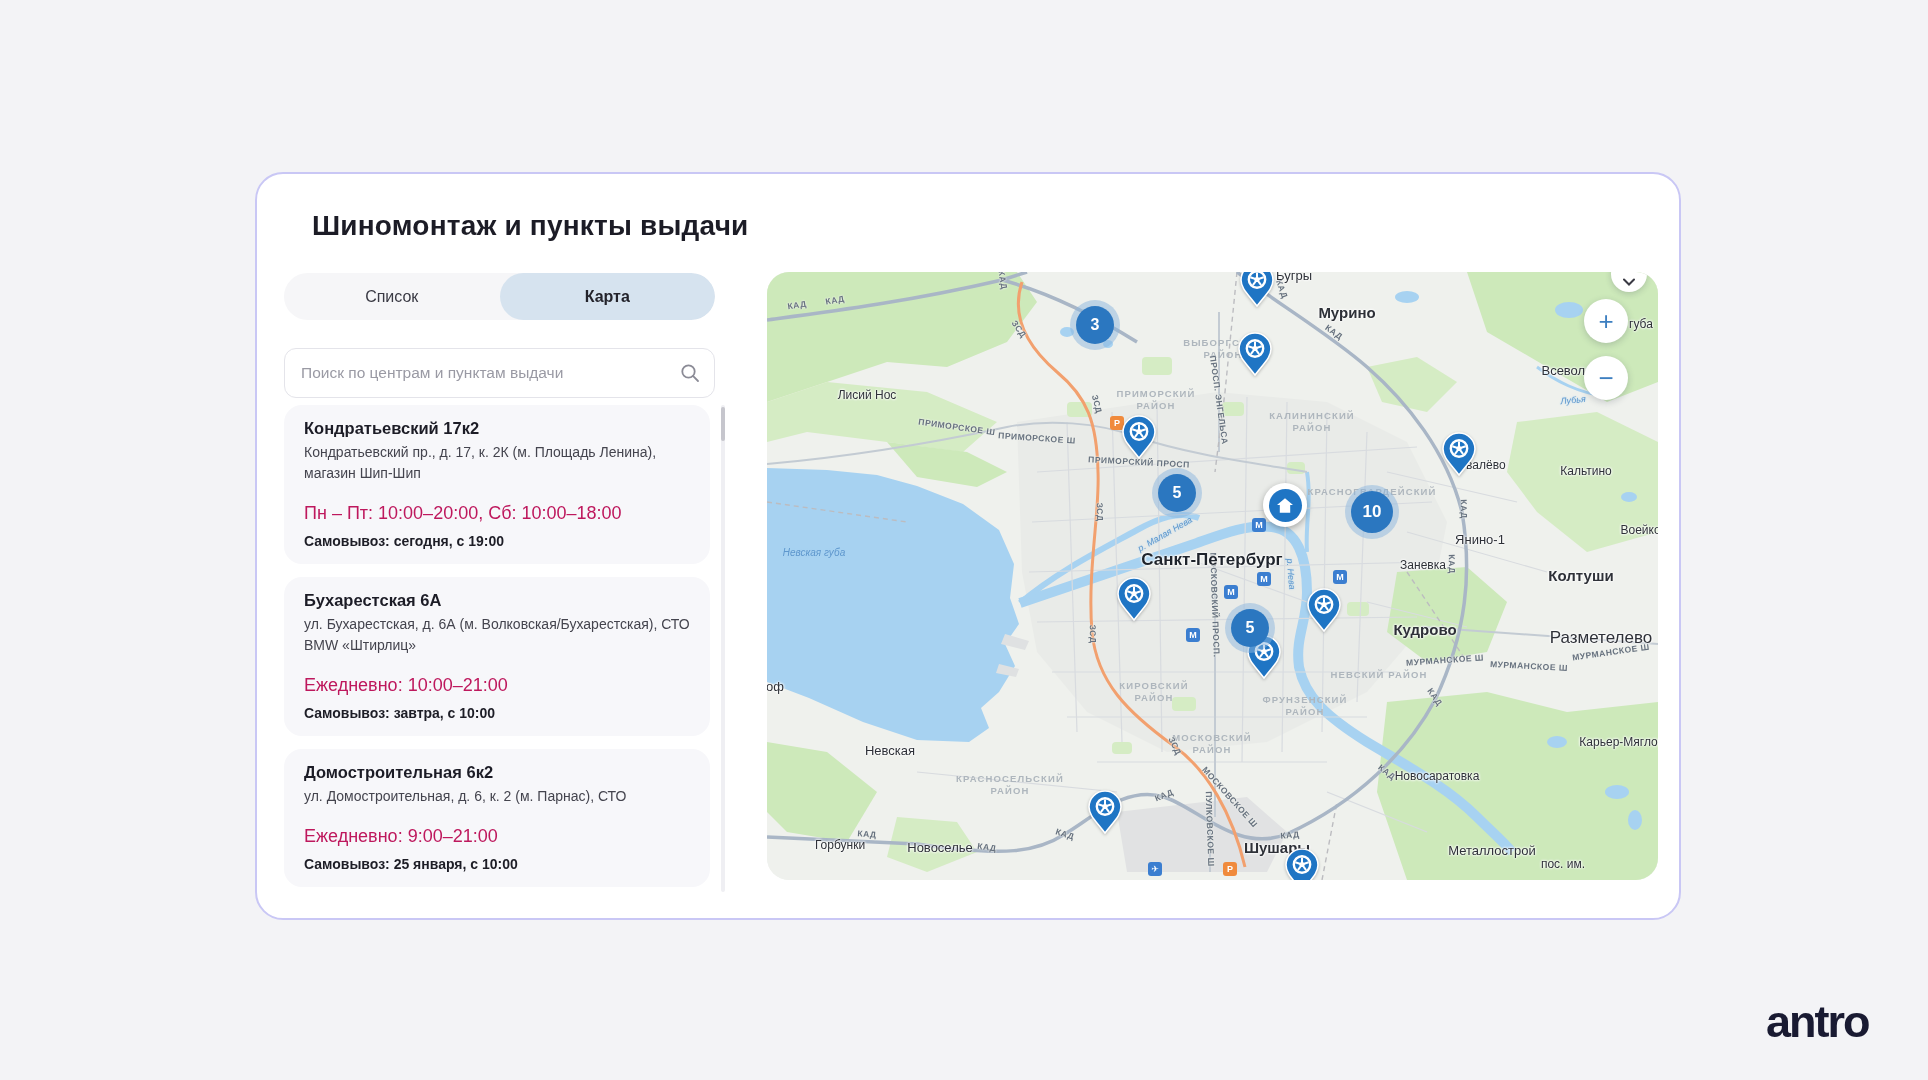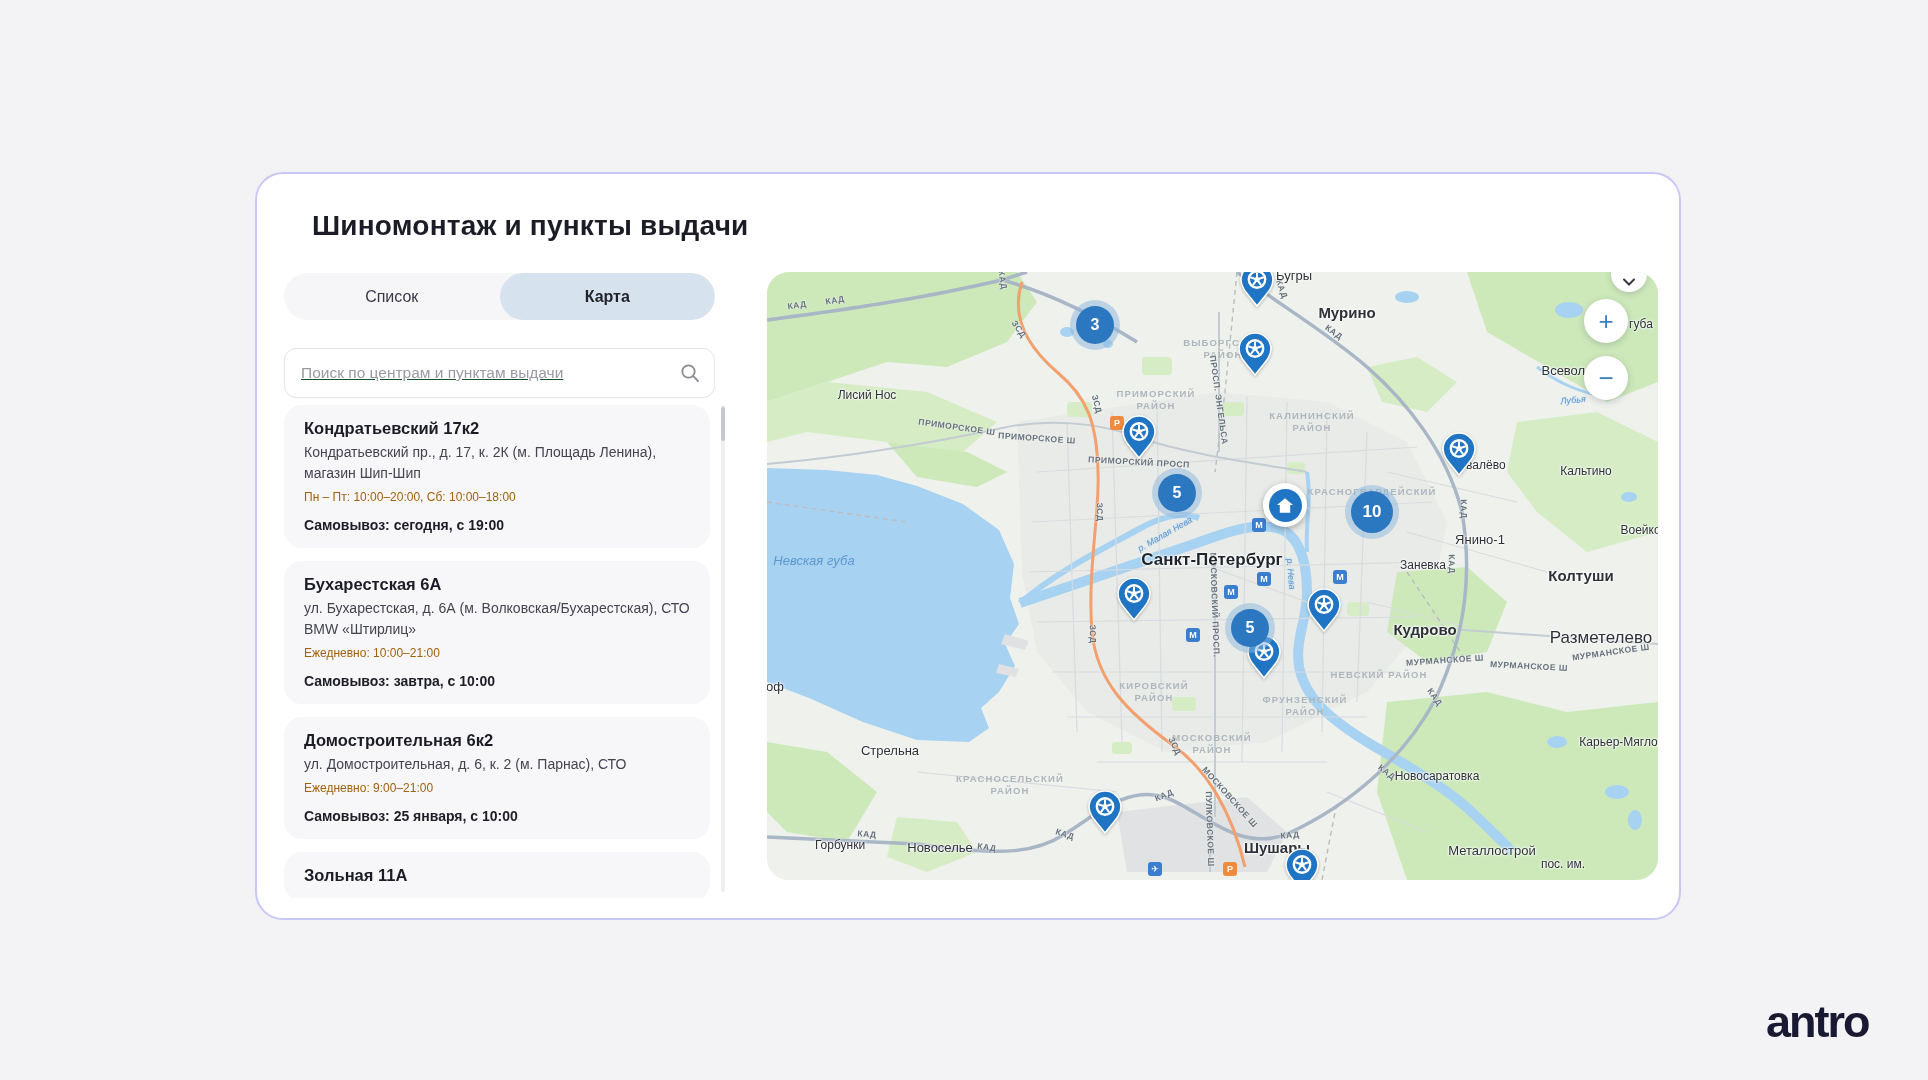--- a/index.html
+++ b/index.html
@@ -31,35 +31,34 @@
   
   .search{
     position:absolute;left:27px;top:174px;width:431px;height:50px;
     background:#fff;border:1px solid #e4e4ea;border-radius:12px;
     box-sizing:border-box;display:flex;align-items:center;
   }
   .search input{
     flex:1;border:none;outline:none;background:transparent;
     font-size:15.5px;color:#14532d;padding:0 8px 0 16px;
     font-family:inherit;
-    text-decoration:underline;
   }
   .search input::placeholder{color:#9a9aa4;}
   .search .mag{margin-right:14px;flex:0 0 auto;display:flex;}
   
   .list{
     position:absolute;left:27px;top:231px;width:426px;height:493px;
     overflow:hidden;display:flex;flex-direction:column;gap:13px;
   }
   .center-card{
     background:#f7f7fa;border-radius:18px;padding:11px 20px 12px;cursor:pointer;flex:0 0 auto;
   }
   .center-name{font-size:16.5px;line-height:24px;font-weight:700;color:#1c1c26;margin-bottom:2px;}
   .center-addr{font-size:14px;line-height:21px;color:#44444e;}
-  .center-hours{font-size:12px;line-height:21px;color:#a16207;margin-top:3px;}
+  .center-hours{font-size:18px;line-height:21px;color:#be185d;margin-top:19px;}
   .center-pickup{font-size:14px;line-height:21px;color:#1d1d26;font-weight:700;margin-top:7px;}
   
   .scrollbar-track{
     position:absolute;left:464px;top:231px;width:4px;height:487px;
     background:#efeff3;border-radius:2px;
   }
   .scrollbar-thumb{
     position:absolute;left:0;top:2px;width:4px;height:34px;
     background:#c6c6cd;border-radius:2px;cursor:grab;
   }
@@ -286,40 +285,40 @@
         <div class="road-label" style="left: 190px; top: 155px; transform: translate(-50%, -50%) rotate(8deg);">ПРИМОРСКОЕ Ш</div>
         <div class="road-label" style="left: 270px; top: 166px; transform: translate(-50%, -50%) rotate(4deg);">ПРИМОРСКОЕ Ш</div>
         <div class="road-label" style="left: 372px; top: 190px; transform: translate(-50%, -50%) rotate(3deg);">ПРИМОРСКИЙ ПРОСП</div>
         <div class="road-label" style="left: 452px; top: 128px; transform: translate(-50%, -50%) rotate(82deg);">ПРОСП. ЭНГЕЛЬСА</div>
         <div class="road-label" style="left: 448px; top: 333px; transform: translate(-50%, -50%) rotate(88deg);">МОСКОВСКИЙ ПРОСП.</div>
         <div class="road-label" style="left: 678px; top: 388px; transform: translate(-50%, -50%) rotate(-4deg);">МУРМАНСКОЕ Ш</div>
         <div class="road-label" style="left: 762px; top: 394px; transform: translate(-50%, -50%) rotate(3deg);">МУРМАНСКОЕ Ш</div>
         <div class="road-label" style="left: 844px; top: 380px; transform: translate(-50%, -50%) rotate(-8deg);">МУРМАНСКОЕ Ш</div>
         <div class="road-label" style="left: 463px; top: 525px; transform: translate(-50%, -50%) rotate(48deg);">МОСКОВСКОЕ Ш</div>
         <div class="road-label" style="left: 443px; top: 557px; transform: translate(-50%, -50%) rotate(88deg);">ПУЛКОВСКОЕ Ш</div>
-        <div class="water-label" style="left: 47px; top: 288px; font-size: 13px; transform: translate(-50%, -50%) rotate(0deg);">Невская губа</div>
+        <div class="water-label" style="left: 47px; top: 280px; font-size: 10px; transform: translate(-50%, -50%) rotate(0deg);">Невская губа</div>
         <div class="water-label" style="left: 524px; top: 302px; font-size: 9px; transform: translate(-50%, -50%) rotate(85deg);">р. Нева</div>
         <div class="water-label" style="left: 398px; top: 262px; font-size: 9px; transform: translate(-50%, -50%) rotate(-30deg);">р. Малая Нева</div>
         <div class="water-label" style="left: 806px; top: 128px; font-size: 9px; transform: translate(-50%, -50%) rotate(-6deg);">Лубья</div>
         <div class="map-label" style="left: 580px; top: 40px; font-size: 15px; font-weight: 600;">Мурино</div>
         <div class="map-label" style="left: 527px; top: 3px; font-size: 13px; font-weight: 400;">Бугры</div>
         <div class="map-label" style="left: 874px; top: 52px; font-size: 12px; font-weight: 500;">губа</div>
         <div class="map-label" style="left: 800px; top: 98px; font-size: 13px; font-weight: 500;">Всеволо</div>
         <div class="map-label" style="left: 100px; top: 123px; font-size: 12px; font-weight: 500;">Лисий Нос</div>
         <div class="map-label" style="left: 712px; top: 193px; font-size: 12px; font-weight: 500;">Ковалёво</div>
         <div class="map-label" style="left: 819px; top: 199px; font-size: 12px; font-weight: 500;">Кальтино</div>
         <div class="map-label" style="left: 880px; top: 258px; font-size: 12px; font-weight: 500;">Воейково</div>
         <div class="map-label" style="left: 713px; top: 267px; font-size: 13px; font-weight: 500;">Янино-1</div>
         <div class="map-label" style="left: 656px; top: 293px; font-size: 12px; font-weight: 500;">Заневка</div>
         <div class="map-label" style="left: 814px; top: 303px; font-size: 15px; font-weight: 600;">Колтуши</div>
         <div class="map-label" style="left: 658px; top: 357px; font-size: 15px; font-weight: 600;">Кудрово</div>
         <div class="map-label" style="left: 834px; top: 366px; font-size: 17px; font-weight: 500;">Разметелево</div>
         <div class="map-label" style="left: 8px; top: 414px; font-size: 13px; font-weight: 500;">оф</div>
         <div class="map-label" style="left: 858px; top: 470px; font-size: 12px; font-weight: 500;">Карьер-Мяглово</div>
-        <div class="map-label" style="left: 123px; top: 478px; font-size: 13px; font-weight: 500;">Стрельна</div>
+        <div class="map-label" style="left: 123px; top: 478px; font-size: 13px; font-weight: 500;">Невская</div>
         <div class="map-label" style="left: 670px; top: 504px; font-size: 12px; font-weight: 500;">Новосаратовка</div>
         <div class="map-label" style="left: 73px; top: 573px; font-size: 12px; font-weight: 500;">Горбунки</div>
         <div class="map-label" style="left: 173px; top: 575px; font-size: 13px; font-weight: 500;">Новоселье</div>
         <div class="map-label" style="left: 510px; top: 575px; font-size: 15px; font-weight: 600;">Шушары</div>
         <div class="map-label" style="left: 725px; top: 578px; font-size: 13px; font-weight: 500;">Металлострой</div>
         <div class="map-label" style="left: 796px; top: 592px; font-size: 12px; font-weight: 500;">пос. им.</div>
         <div class="map-label" style="left: 793px; top: 640px; font-size: 12px; font-weight: 500;">Свердлова</div>
         <div class="map-label" style="left: 445px; top: 288px; font-size: 17px; font-weight: 700; color: rgb(31, 36, 44);">Санкт-Петербург</div>
         <div class="poi" style="left: 573px; top: 305px; background: rgb(59, 126, 208);">М</div>
         <div class="poi" style="left: 492px; top: 253px; background: rgb(59, 126, 208);">М</div>

